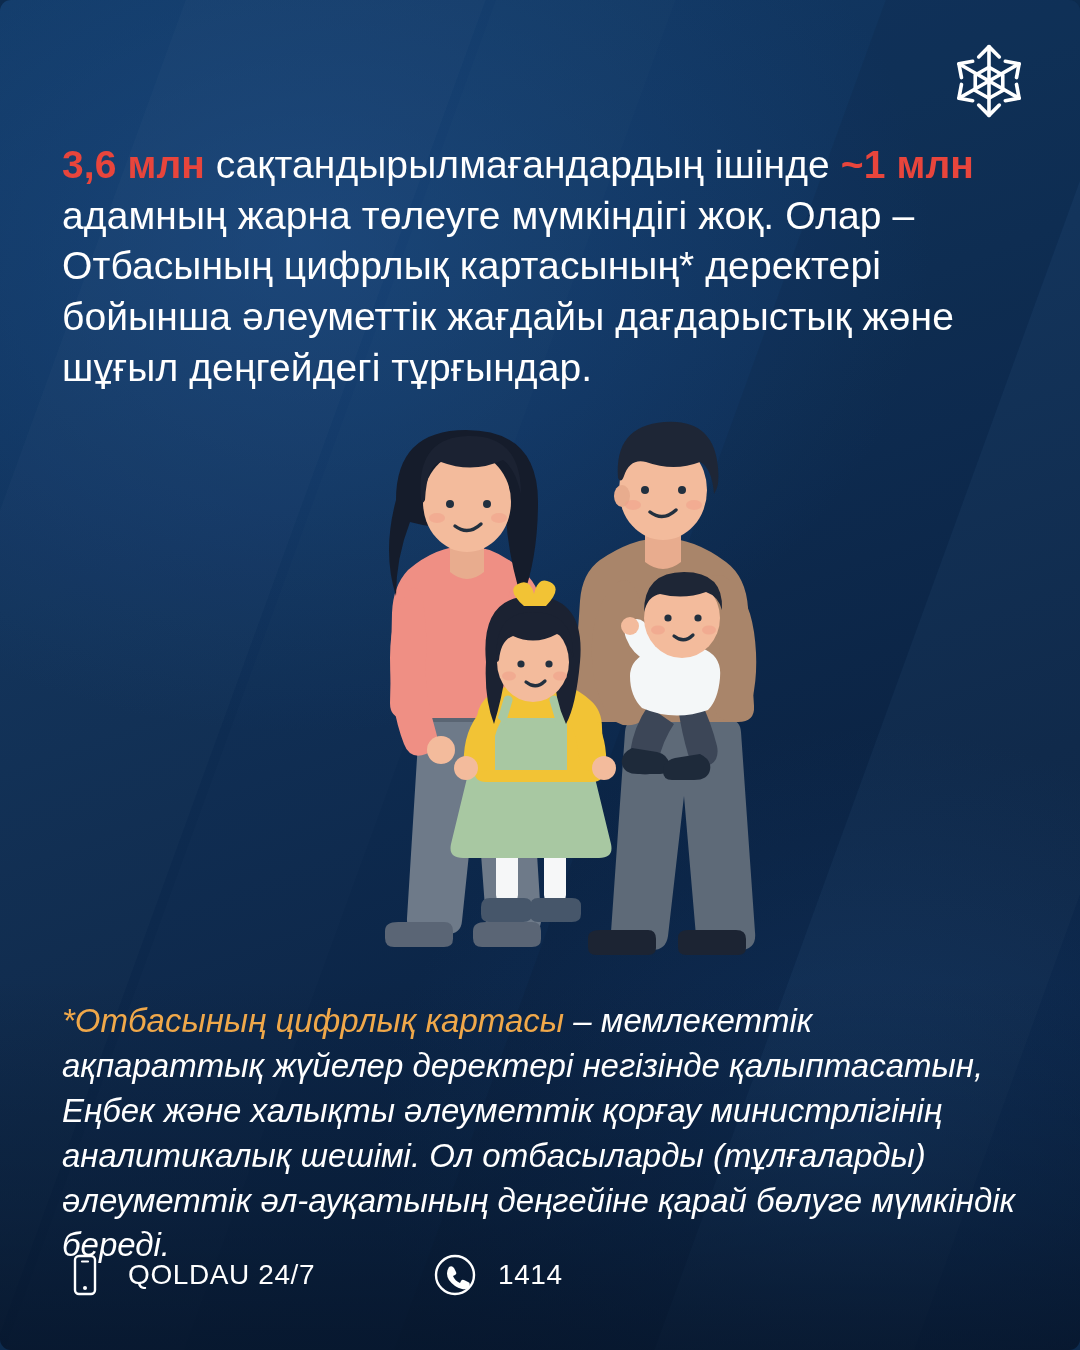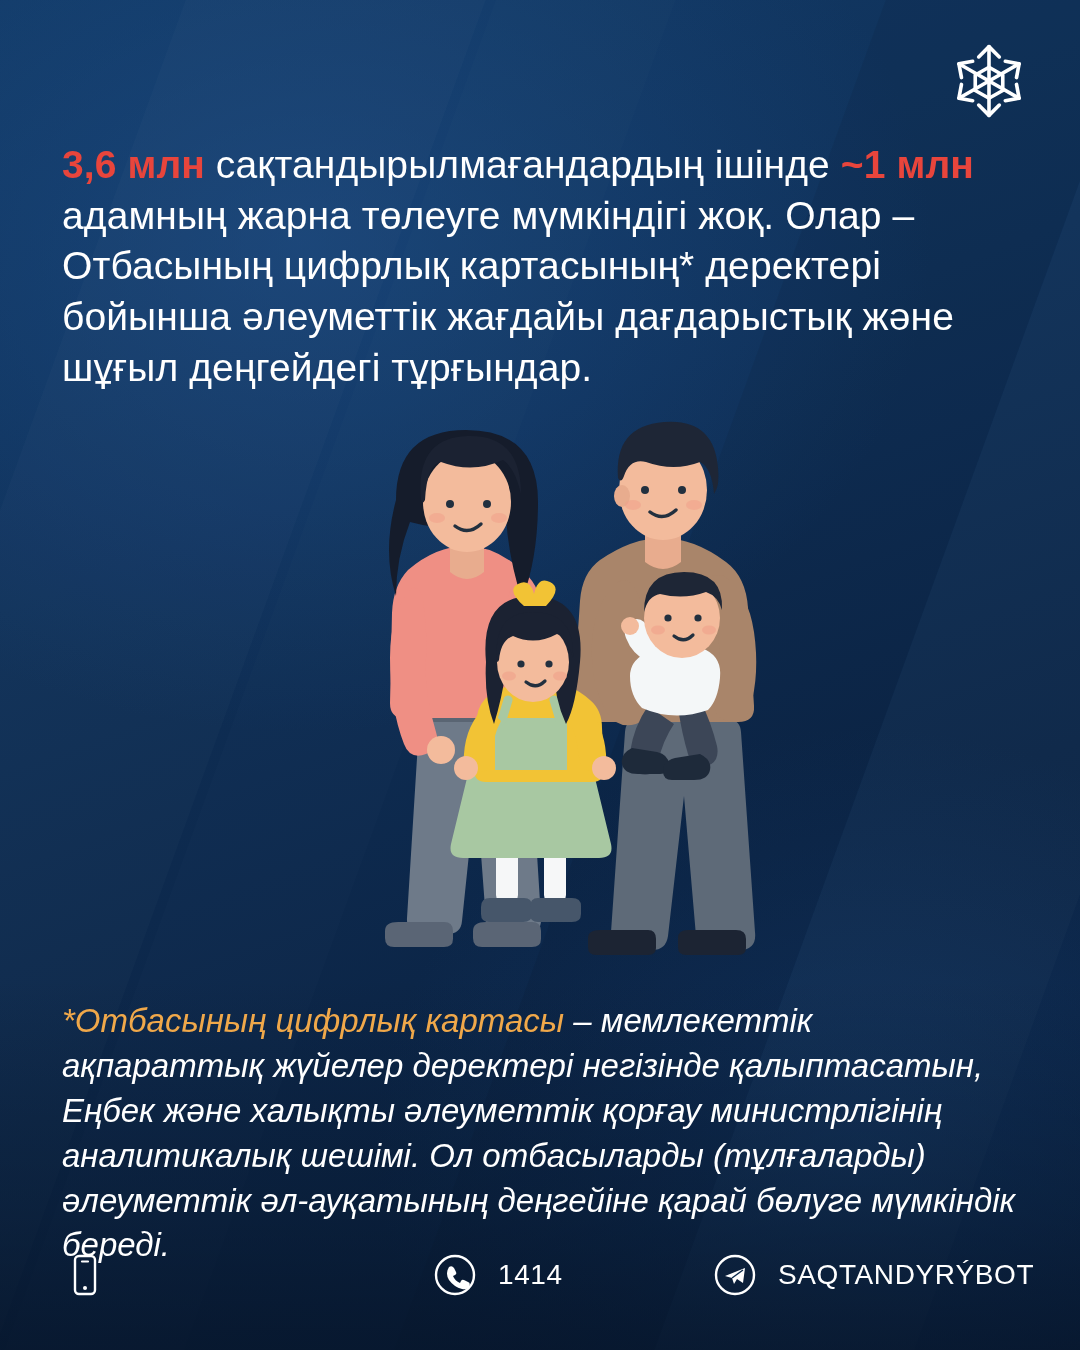--- a/index.html
+++ b/index.html
@@ -11,20 +11,21 @@
     position: relative;
     width: 1080px;
     height: 1350px;
     overflow: hidden;
     background:
       radial-gradient(ellipse 900px 700px at 28% 18%, rgba(30,80,140,0.55) 0%, rgba(13,43,78,0) 70%),
       radial-gradient(ellipse 700px 600px at 80% 85%, rgba(20,60,110,0.5) 0%, rgba(10,34,62,0) 70%),
       linear-gradient(160deg, #123a66 0%, #0f3058 35%, #0c2648 65%, #0a1f3d 100%);
     font-family: "Liberation Sans", sans-serif;
     color: #ffffff;
+    border-radius: 11px;
   }
   
   .facet {
     position: absolute;
     background: rgba(255,255,255,0.025);
     transform: skewX(-20deg);
     pointer-events: none;
   }
   .f1 { left: -60px;  top: 0;     width: 300px; height: 1350px; background: rgba(255,255,255,0.018); }
   .f2 { left: 250px;  top: 0;     width: 180px; height: 1350px; background: rgba(255,255,255,0.012); }
@@ -263,37 +264,28 @@
   <div class="footer">
 
     <div class="fitem a">
       <span class="ficon">
         <svg viewBox="0 0 46 46" width="46" height="46" aria-hidden="true">
           <rect x="13" y="4" width="20" height="38" rx="4" fill="none" stroke="#ffffff" stroke-width="2.4"></rect>
           <line x1="20" y1="9.5" x2="26" y2="9.5" stroke="#ffffff" stroke-width="2.2" stroke-linecap="round"></line>
           <circle cx="23" cy="36" r="2" fill="#ffffff"></circle>
         </svg>
       </span>
+      <span class="flabel">QOLDAU 24/7</span>
     </div>
 
     <div class="fitem b">
       <span class="ficon">
         <svg viewBox="0 0 46 46" width="46" height="46" aria-hidden="true">
           <circle cx="23" cy="23" r="19" fill="none" stroke="#ffffff" stroke-width="2.4"></circle>
           <path d="M17 15 q3 -2 5 1 l2 4 q1 2 -1 3 l-2 1 q2 5 7 7 l1 -2 q1 -2 3 -1 l4 2 q3 1 1 5 q-2 3 -7 2 q-8 -2 -13 -9 q-4 -6 0 -13 Z" fill="#ffffff"></path>
         </svg>
       </span>
       <span class="flabel">1414</span>
     </div>
 
-    <div class="fitem c">
-      <span class="ficon">
-        <svg viewBox="0 0 46 46" width="46" height="46" aria-hidden="true">
-          <circle cx="23" cy="23" r="19" fill="none" stroke="#ffffff" stroke-width="2.4"></circle>
-          <path d="M33 16 L13 24 L20 26 L22 32 L25 27 L31 31 Z" fill="#ffffff"></path>
-          <path d="M20 26 L31 18" stroke="#0d2b4e" stroke-width="1.4" fill="none"></path>
-        </svg>
-      </span>
-      <span class="flabel">SAQTANDYRÝBOT</span>
-    </div>
 
   </div>
 </div>
 
 </body></html>

